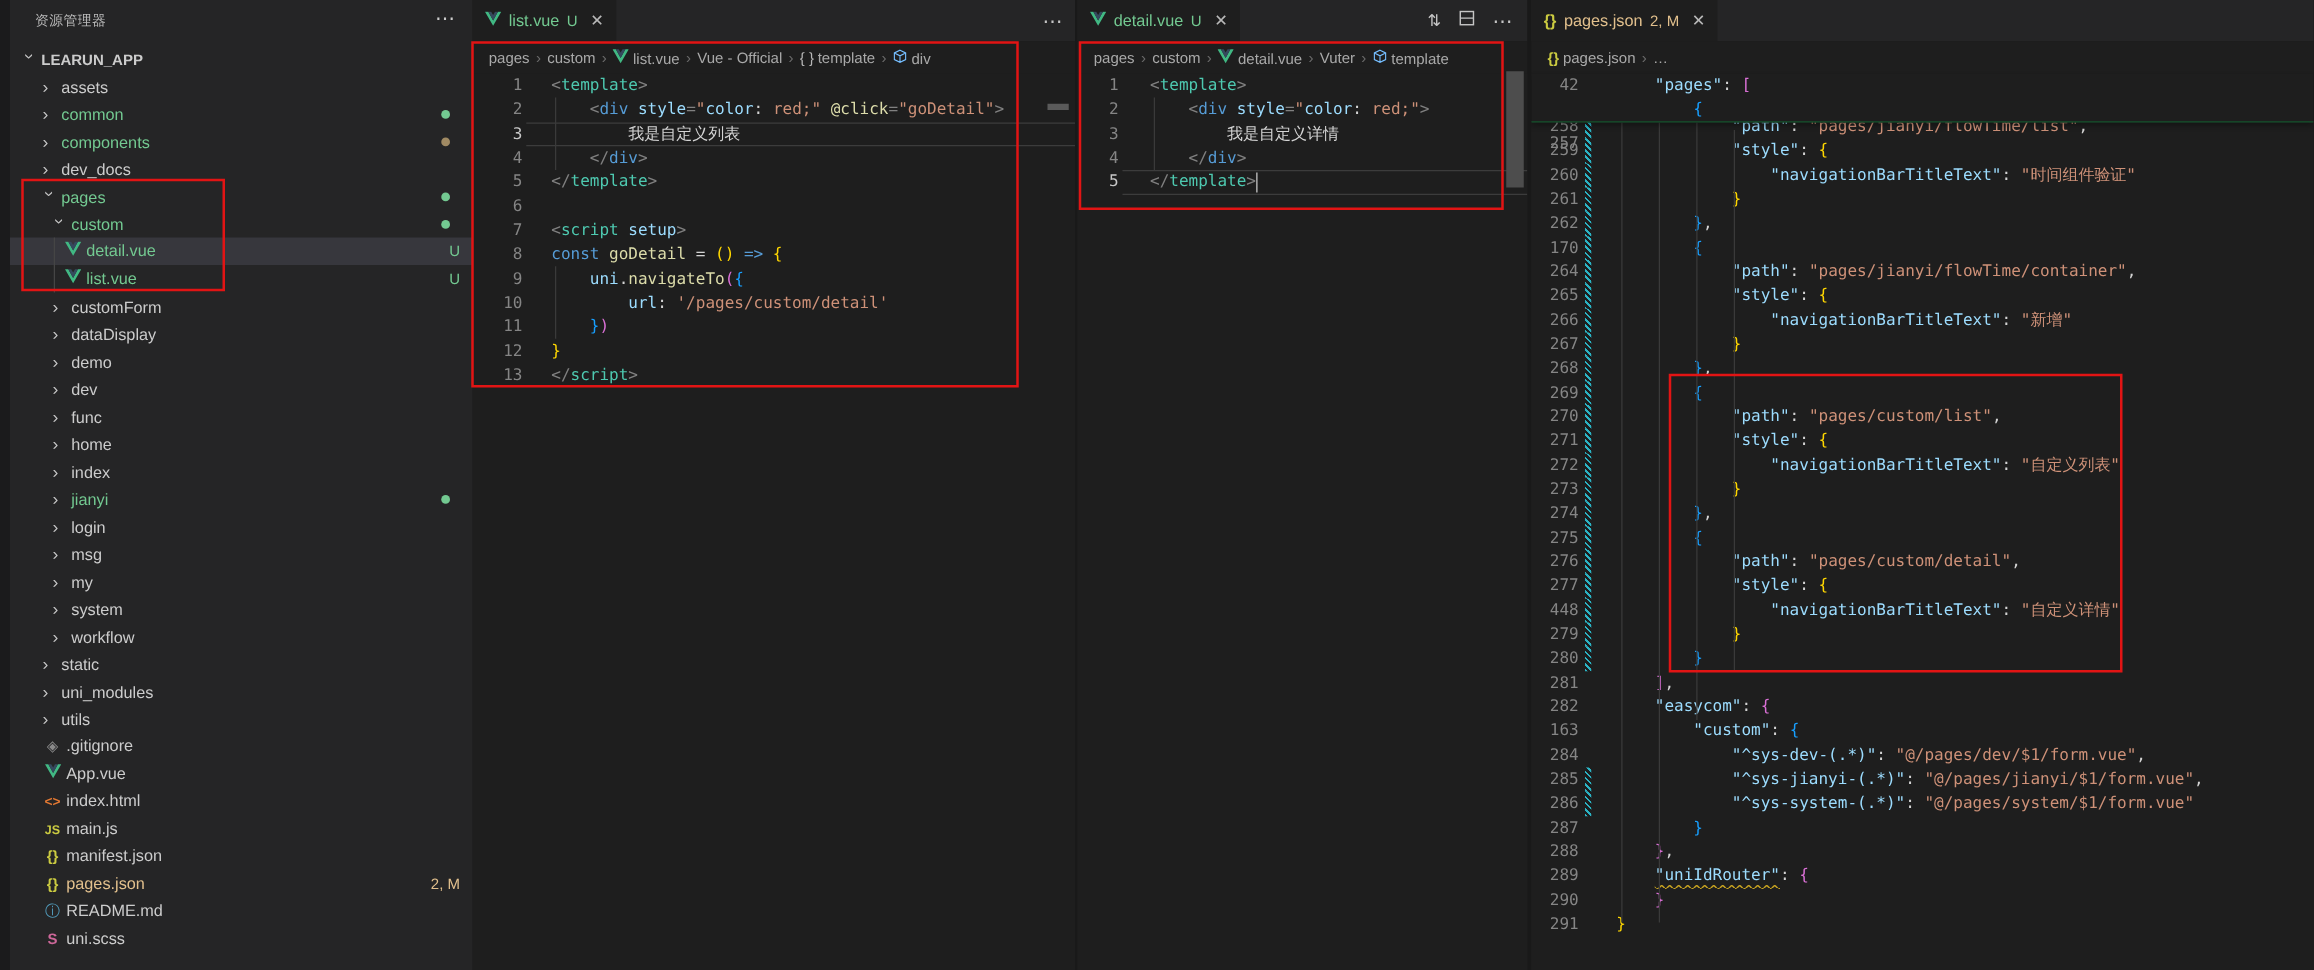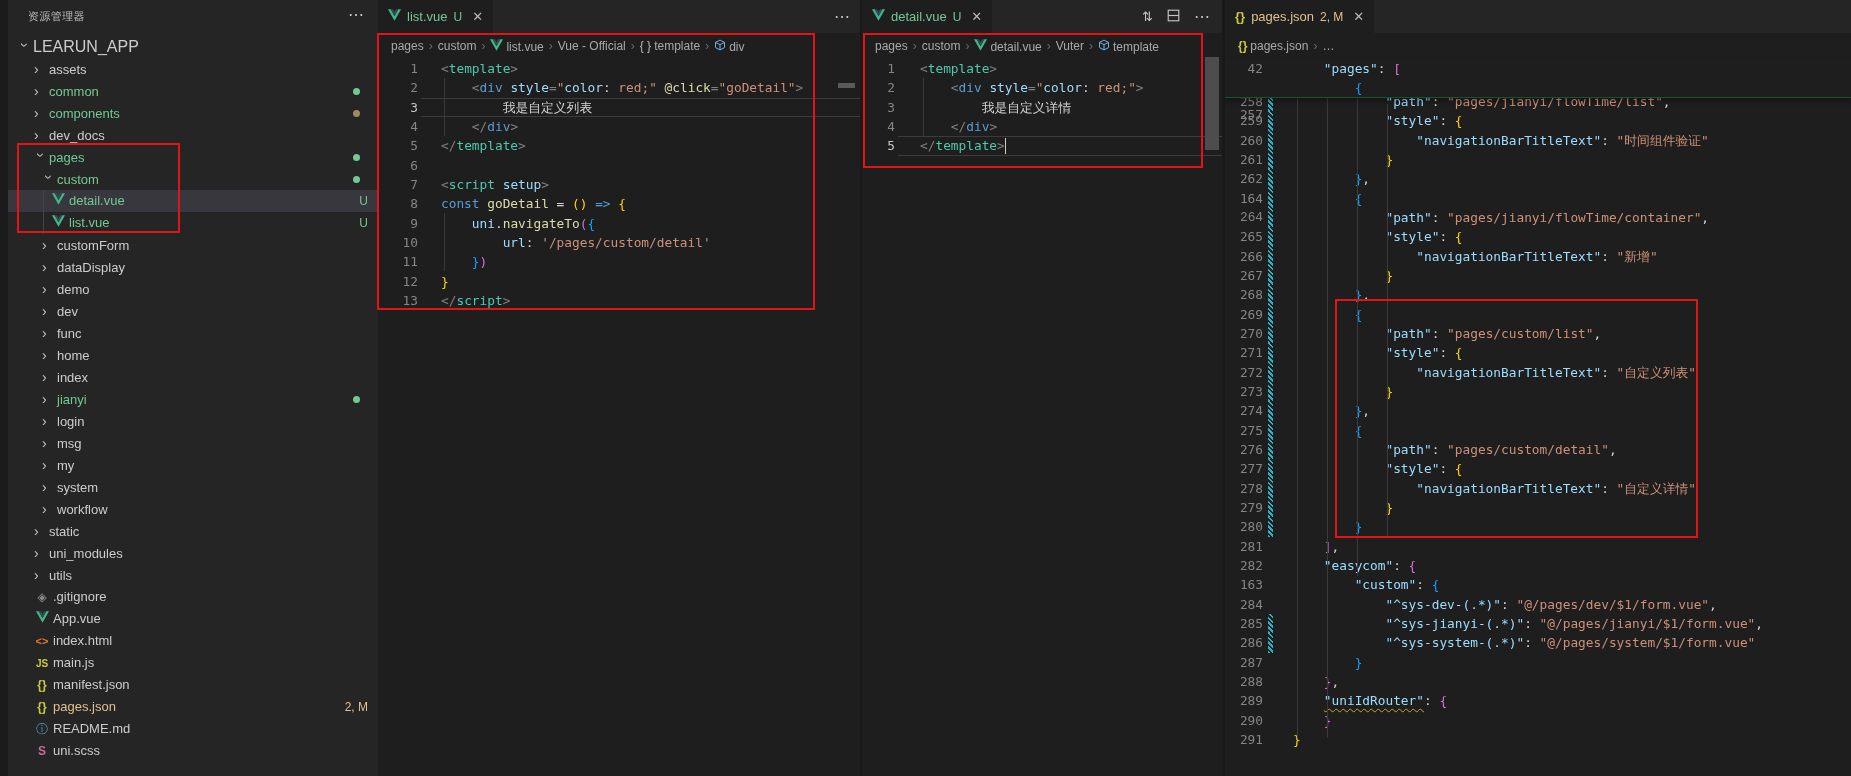--- a/index.html
+++ b/index.html
@@ -63,21 +63,21 @@
 
 <div id="stage">
 
   <div id="sidebar">
     <div class="edge"></div>
     <div id="explorer-header">
       <span id="explorer-title">资源管理器</span>
       <span id="explorer-more">⋯</span>
     </div>
     <div id="tree">
-        <div class="trow"><span style="padding-left:10px"></span><span class="twist open">›</span><span class="lbl" style="font-weight:normal;font-size:16px">LEARUN_APP</span></div>
+        <div class="trow"><span style="padding-left:10px"></span><span class="twist open">›</span><span class="lbl" style="font-weight:bold;font-size:12px">LEARUN_APP</span></div>
         <div class="trow"><span style="display:inline-block;width:26px"></span><span class="twist">›</span><span class="lbl">assets</span></div>
         <div class="trow"><span style="display:inline-block;width:26px"></span><span class="twist">›</span><span class="lbl" style="color:#73c991">common</span><span class="dot" style="background:#73c991"></span></div>
         <div class="trow"><span style="display:inline-block;width:26px"></span><span class="twist">›</span><span class="lbl" style="color:#73c991">components</span><span class="dot" style="background:#a08a63"></span></div>
         <div class="trow"><span style="display:inline-block;width:26px"></span><span class="twist">›</span><span class="lbl">dev_docs</span></div>
         <div class="trow"><span style="display:inline-block;width:26px"></span><span class="twist open">›</span><span class="lbl" style="color:#73c991">pages</span><span class="dot" style="background:#73c991"></span></div>
         <div class="trow"><span style="display:inline-block;width:34px"></span><span class="twist open">›</span><span class="lbl" style="color:#73c991">custom</span><span class="dot" style="background:#73c991"></span></div>
         <div class="trow sel"><span style="display:inline-block;width:42px"></span><span class="ficon"><svg width="13" height="12" viewBox="0 0 16 14">
               <path fill="#41b883" d="M0 0h3.3L8 8.6 12.7 0H16L8 14z"></path>
               <path fill="#35495e" d="M3.3 0h2.8L8 3.4 9.9 0h2.8L8 8.6z"></path>
             </svg></span><span class="lbl" style="color:#73c991">detail.vue</span><span class="badge" style="color:#73c991">U</span></div>
@@ -319,26 +319,26 @@
           <div class="ln" style="width: 38px;">261</div>
           <div class="mk" style="left: 43px;"></div>
           <div class="tx" style="left: 68px;"><span class="c-tx">            </span><span class="c-b1">}</span></div>
         </div>
         <div class="crow">
           <div class="ln" style="width: 38px;">262</div>
           <div class="mk" style="left: 43px;"></div>
           <div class="tx" style="left: 68px;"><span class="c-tx">        </span><span class="c-b3">}</span><span class="c-tx">,</span></div>
         </div>
         <div class="crow">
-          <div class="ln" style="width: 38px;">164</div>
+          <div class="ln" style="width: 38px;">170</div>
           <div class="mk" style="left: 43px;"></div>
           <div class="tx" style="left: 68px;"><span class="c-tx">        </span><span class="c-b3">{</span></div>
         </div>
         <div class="crow">
-          <div class="ln" style="width: 38px; font-family: Liberation Mono, monospace;">264</div>
+          <div class="ln" style="width: 38px;">264</div>
           <div class="mk" style="left: 43px;"></div>
           <div class="tx" style="left: 68px;"><span class="c-tx">            </span><span class="c-ky">"path"</span><span class="c-tx">: </span><span class="c-st">"pages/jianyi/flowTime/container"</span><span class="c-tx">,</span></div>
         </div>
         <div class="crow">
           <div class="ln" style="width: 38px;">265</div>
           <div class="mk" style="left: 43px;"></div>
           <div class="tx" style="left: 68px;"><span class="c-tx">            </span><span class="c-ky">"style"</span><span class="c-tx">: </span><span class="c-b1">{</span></div>
         </div>
         <div class="crow">
           <div class="ln" style="width: 38px;">266</div>
@@ -394,21 +394,21 @@
           <div class="ln" style="width: 38px;">276</div>
           <div class="mk" style="left: 43px;"></div>
           <div class="tx" style="left: 68px;"><span class="c-tx">            </span><span class="c-ky">"path"</span><span class="c-tx">: </span><span class="c-st">"pages/custom/detail"</span><span class="c-tx">,</span></div>
         </div>
         <div class="crow">
           <div class="ln" style="width: 38px;">277</div>
           <div class="mk" style="left: 43px;"></div>
           <div class="tx" style="left: 68px;"><span class="c-tx">            </span><span class="c-ky">"style"</span><span class="c-tx">: </span><span class="c-b1">{</span></div>
         </div>
         <div class="crow">
-          <div class="ln" style="width: 38px;">278</div>
+          <div class="ln" style="width: 38px;">448</div>
           <div class="mk" style="left: 43px;"></div>
           <div class="tx" style="left: 68px;"><span class="c-tx">                </span><span class="c-ky">"navigationBarTitleText"</span><span class="c-tx">: </span><span class="c-st">"自定义详情"</span></div>
         </div>
         <div class="crow">
           <div class="ln" style="width: 38px;">279</div>
           <div class="mk" style="left: 43px;"></div>
           <div class="tx" style="left: 68px;"><span class="c-tx">            </span><span class="c-b1">}</span></div>
         </div>
         <div class="crow">
           <div class="ln" style="width: 38px;">280</div>

